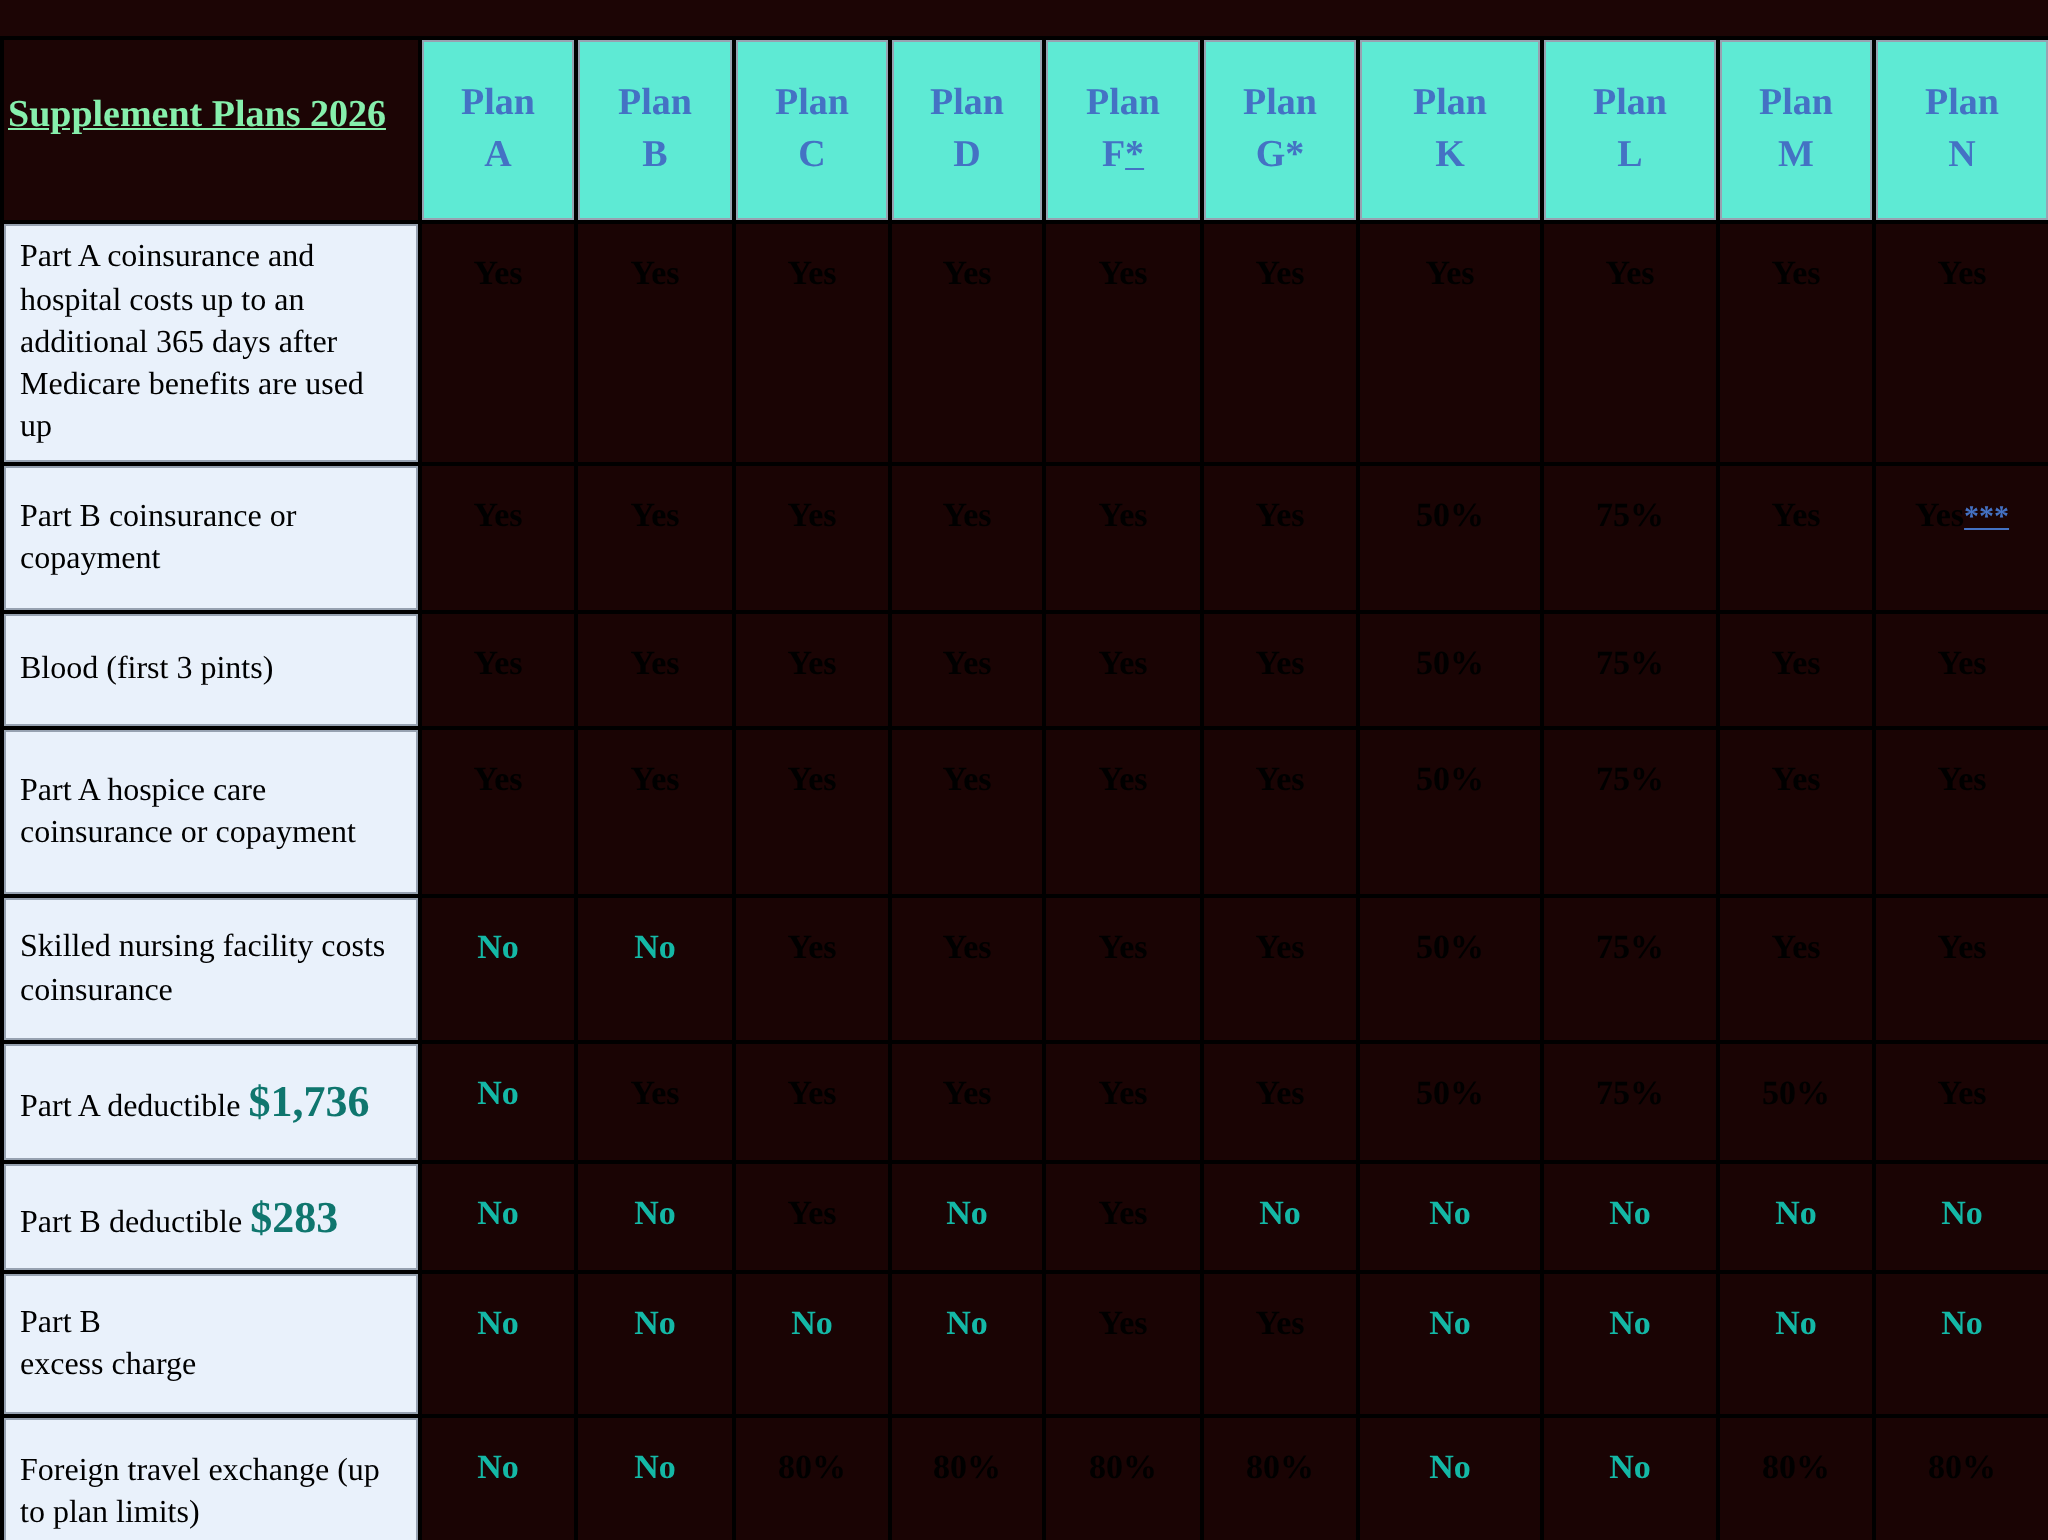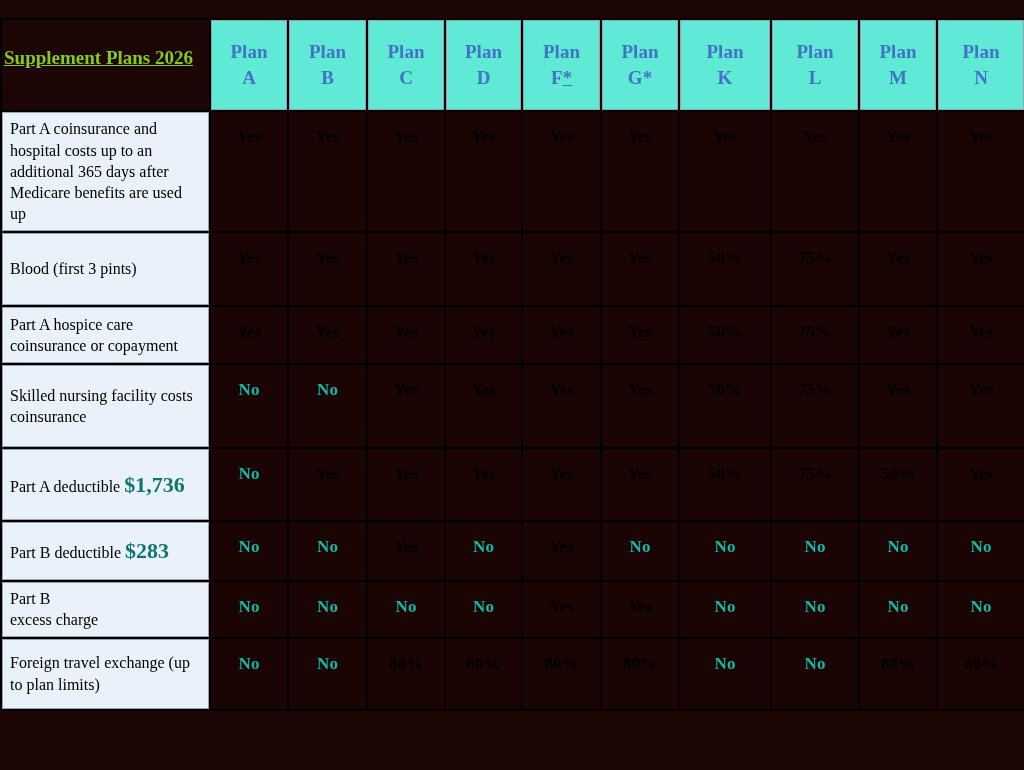--- a/index.html
+++ b/index.html
@@ -37,21 +37,21 @@
   tbody tr:nth-child(8) { height: 72px; }
   tbody tr:nth-child(9) { height: 76px; }
 
   th.title-cell {
     background: #1C0505;
     text-align: left;
     vertical-align: middle;
     padding: 0 0 14px 2px;
   }
   .title-link {
-    color: #84cc16;
+    color: #86efac;
     font-weight: bold;
     font-size: 19px;
     text-decoration: underline;
     cursor: pointer;
     white-space: nowrap;
   }
   th.plan-head {
     background: #5eead4;
     box-shadow: inset 0 0 0 1px #97a2b1;
     color: #4472C4;
@@ -176,20 +176,33 @@
           <td class="val yes">Yes</td>
           <td class="val yes">Yes</td>
           <td class="val yes">Yes</td>
           <td class="val yes">Yes</td>
           <td class="val yes">Yes</td>
           <td class="val yes">Yes</td>
           <td class="val yes">Yes</td>
           <td class="val yes">Yes</td>
         </tr>
         <tr>
+          <th class="row-label">Part B coinsurance or copayment</th>
+          <td class="val yes">Yes</td>
+          <td class="val yes">Yes</td>
+          <td class="val yes">Yes</td>
+          <td class="val yes">Yes</td>
+          <td class="val yes">Yes</td>
+          <td class="val yes">Yes</td>
+          <td class="val pct">50%</td>
+          <td class="val pct">75%</td>
+          <td class="val yes">Yes</td>
+          <td class="val yes">Yes<span class="sfx-link">***</span></td>
+        </tr>
+        <tr>
           <th class="row-label">Blood (first 3 pints)</th>
           <td class="val yes">Yes</td>
           <td class="val yes">Yes</td>
           <td class="val yes">Yes</td>
           <td class="val yes">Yes</td>
           <td class="val yes">Yes</td>
           <td class="val yes">Yes</td>
           <td class="val pct">50%</td>
           <td class="val pct">75%</td>
           <td class="val yes">Yes</td>

